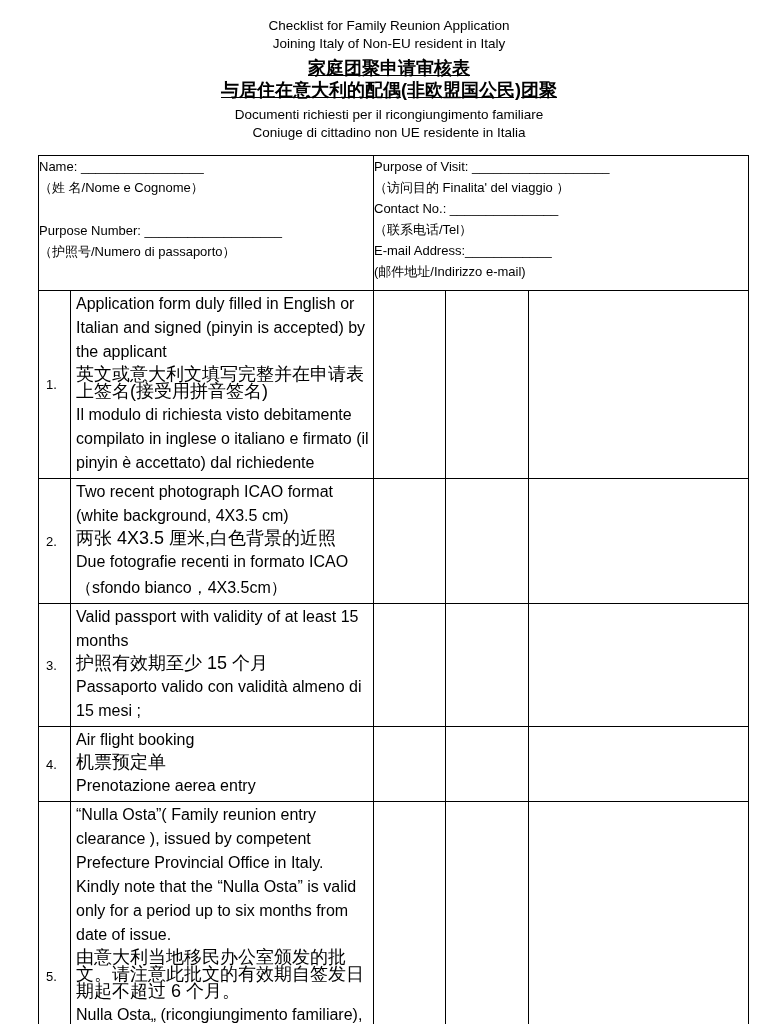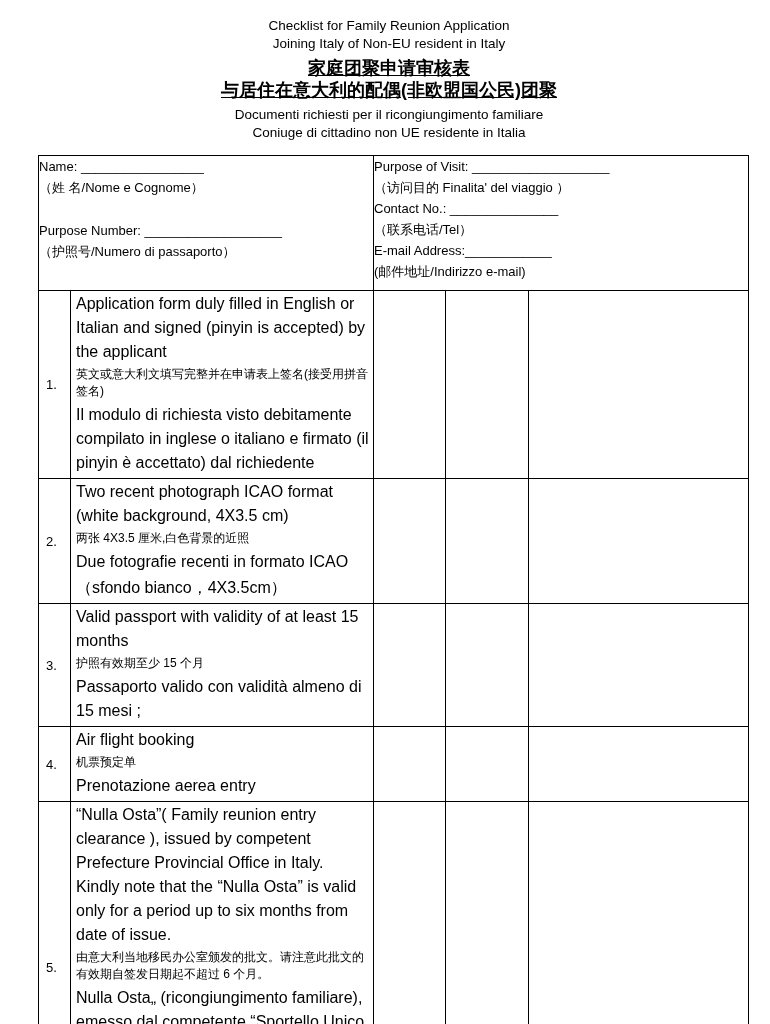--- a/index.html
+++ b/index.html
@@ -31,21 +31,21 @@
   tr.rh1 { height:118px; }
   tr.rh2 { height:95px; }
   tr.rh3 { height:82px; }
   tr.rh4 { height:54px; }
   tr.rh5 { height:216px; }
   tr.rh6 { height:14px; }
 
   td.num { vertical-align:middle; padding:2px 2px 2px 7px; font-size:13px; }
   td.desc { padding:1px 4px 1px 5px; }
   .desc p { font-size:16px; line-height:24px; margin:0 0 2px 0; }
-  .desc p.zhp { font-size:12px; line-height:17px; margin:2px 0 3px 0; }
+  .desc p.zhp { font-size:18px; line-height:17px; margin:2px 0 3px 0; }
 </style>
 </head>
 <body>
 
 <div class="page">
 
   <div class="title-block">
     <div class="t en">Checklist for Family Reunion Application</div>
     <div class="t en">Joining Italy of Non-EU resident in Italy</div>
     <div class="t zh zh1">家庭团聚申请审核表</div>

